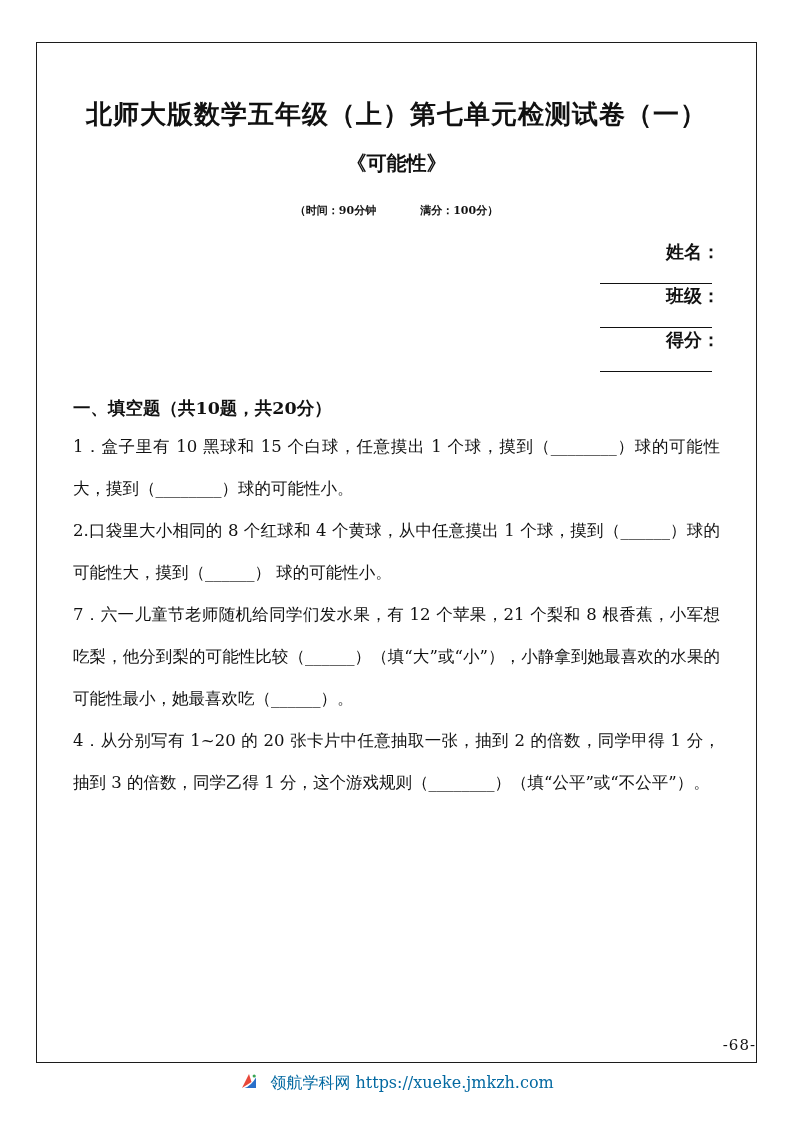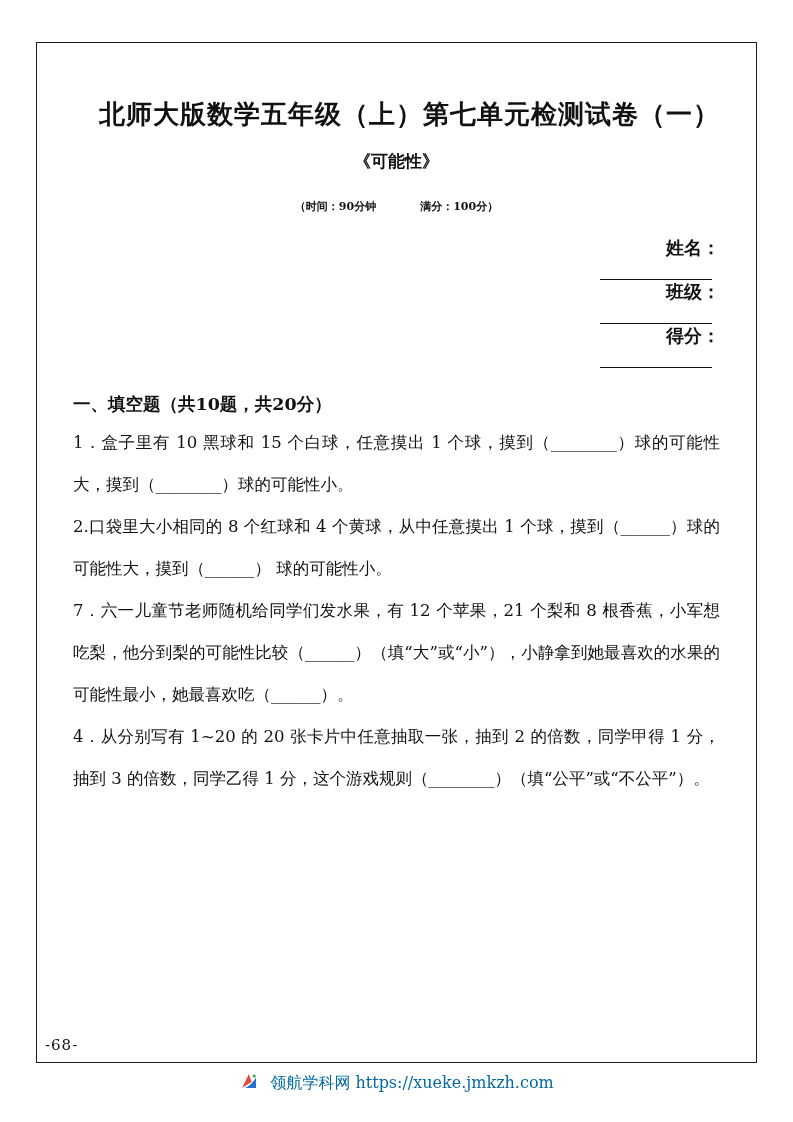--- a/index.html
+++ b/index.html
@@ -14,30 +14,30 @@
   .frame {
     position: absolute;
     left: 36px; top: 42px;
     width: 721px; height: 1021px;
     border: 1px solid #1c1c1c;
     padding: 30px 36px 0 36px;
     background: #ffffff;
   }
   .title {
     margin-top: 24px;
-    text-align: right;
+    text-align: center;
     font-size: 26px;
     font-weight: bold;
     letter-spacing: 1px;
     white-space: nowrap;
   }
   .subtitle {
     margin-top: 18px;
     text-align: center;
-    font-size: 17px;
+    font-size: 20px;
     font-weight: bold;
     font-family: Liberation Mono, monospace;
   }
   .info {
     margin-top: 26px;
     text-align: center;
     font-size: 11px;
     font-weight: bold;
   }
   .fields {
@@ -78,21 +78,21 @@
     padding: 0 5px;
     margin: 0 5px;
     font-size: 15px;
     vertical-align: 1px;
     background: #fff;
   }
   .page-num {
     position: absolute;
     left: 8px; right: 0;
     bottom: 8px;
-    text-align: left;
+    text-align: right;
     font-size: 15px;
     letter-spacing: 1px;
   }
   .site-footer {
     position: absolute;
     top: 1072px;
     left: 0;
     width: 100%;
     text-align: center;
     color: #0369a1;

